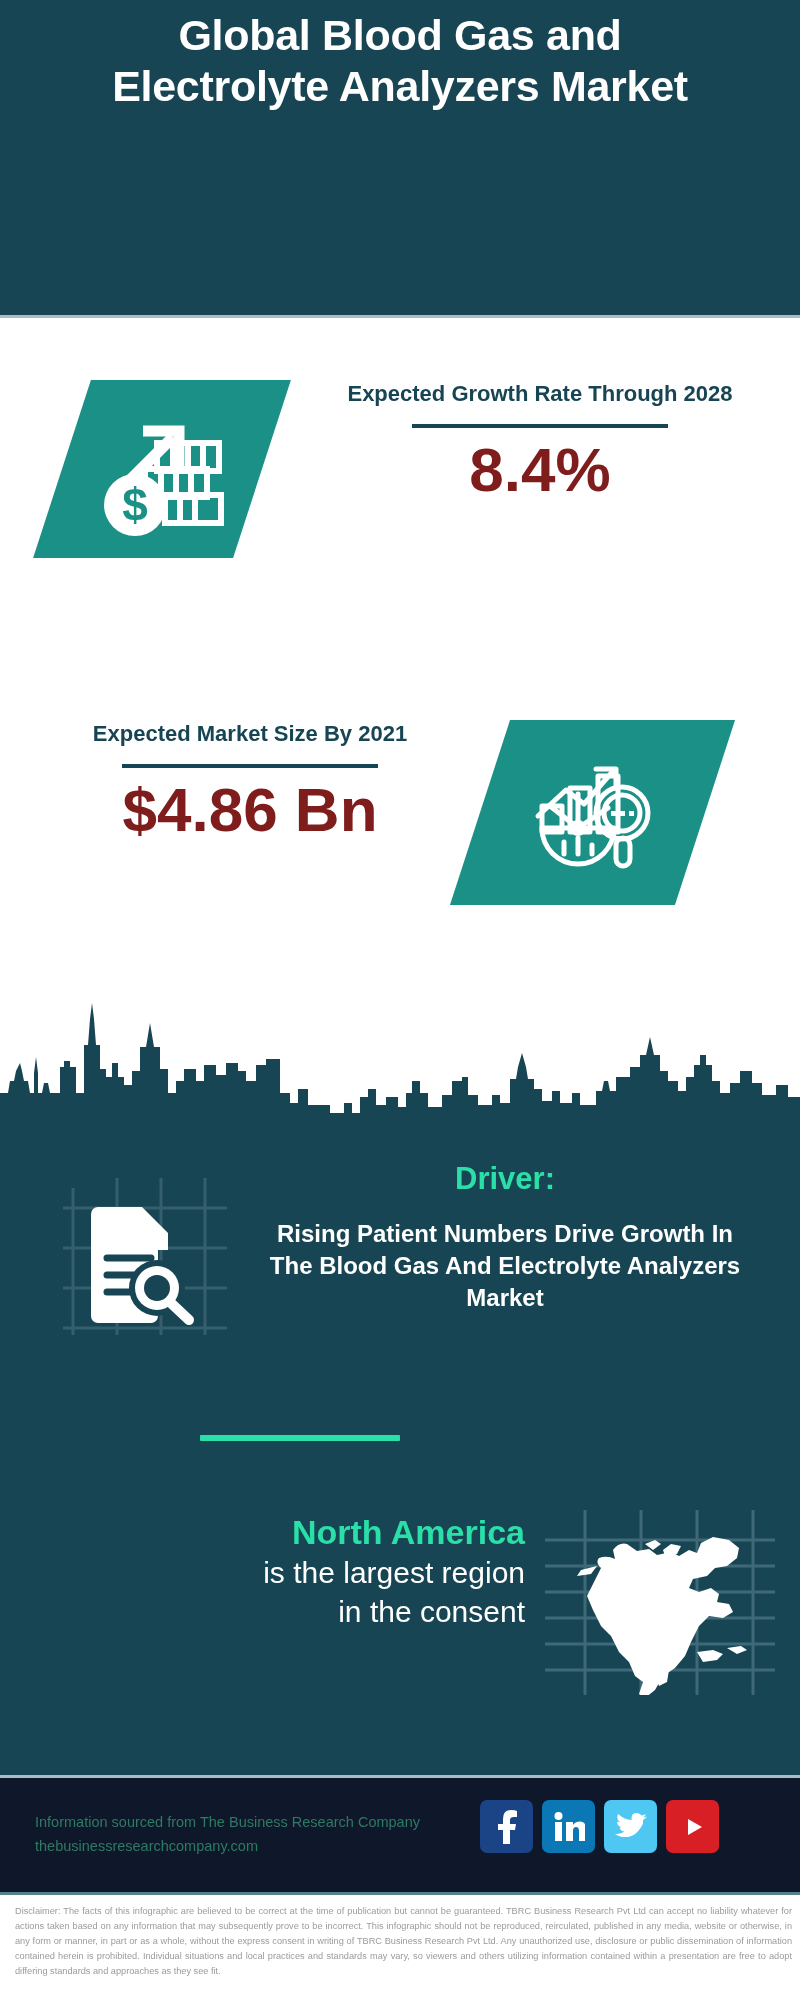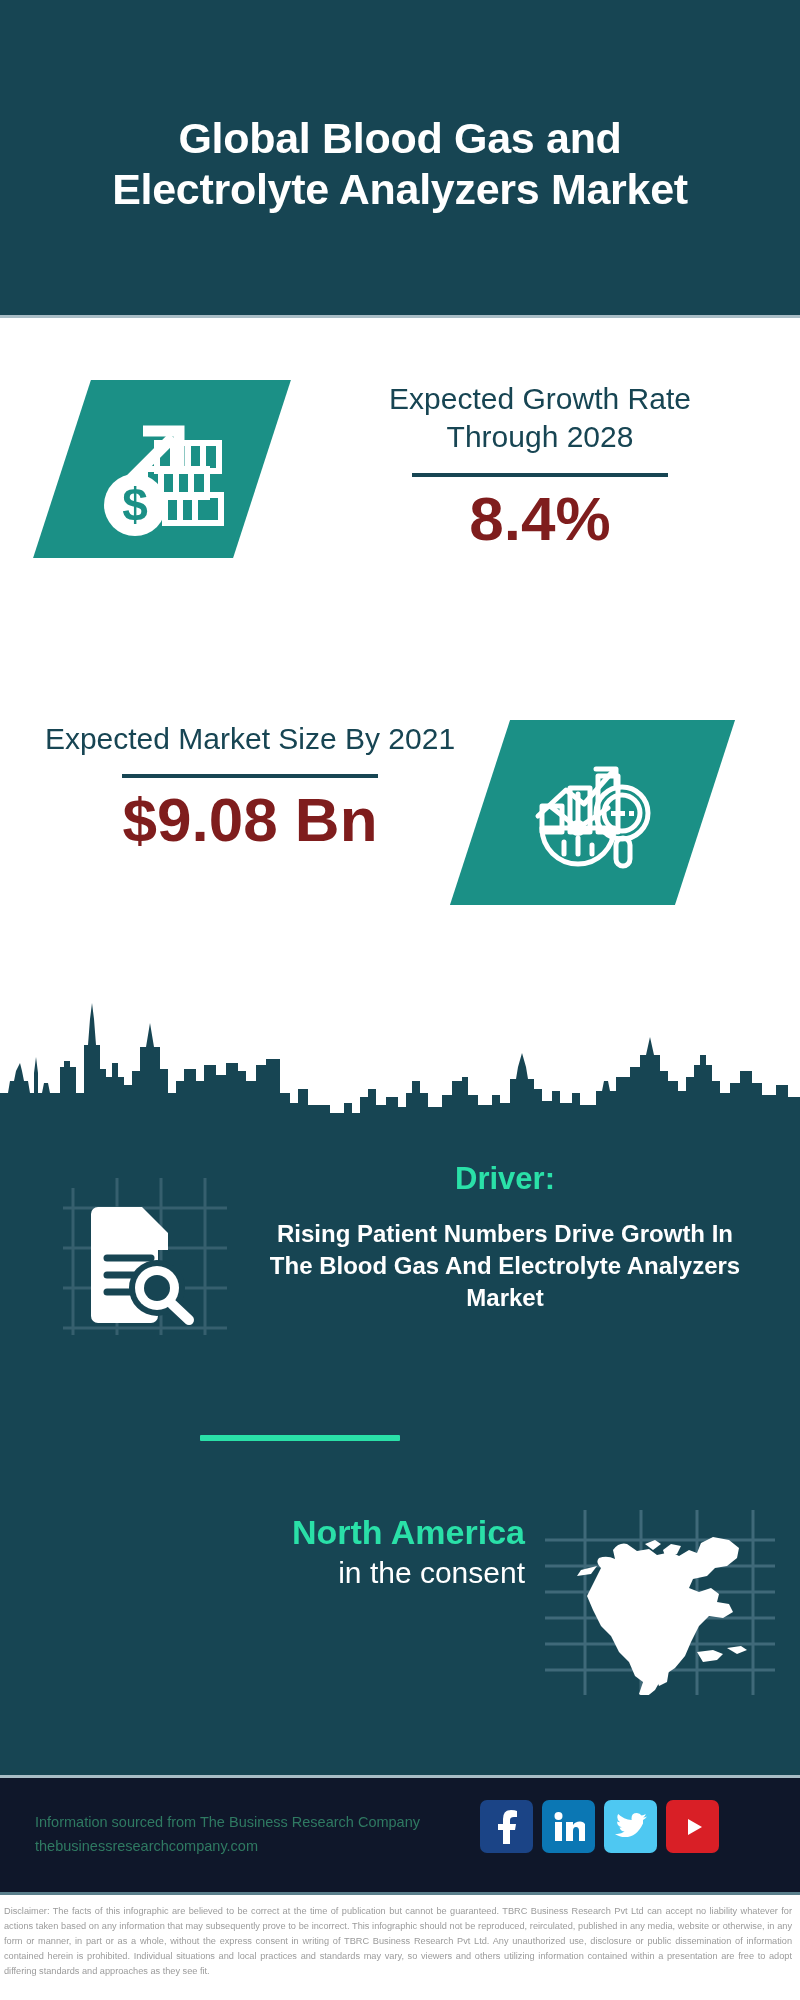--- a/index.html
+++ b/index.html
@@ -10,21 +10,21 @@
     background:#ffffff;
     position:relative;
     overflow:hidden;
   }
   .page { position:relative; width:800px; height:2000px; background:#ffffff; }
 
   
   .header {
     position:absolute; left:0; top:0; width:800px; height:318px;
     background:#174553;
-    display:flex; align-items:center; justify-content:center;
+    display:flex; align-items:flex-start; justify-content:center;
   }
   .header-title {
     color:#ffffff;
     font-size:43px;
     font-weight:bold;
     line-height:1.18;
     text-align:center;
     letter-spacing:-0.3px;
     width:640px;
     padding-top:10px;
@@ -42,21 +42,21 @@
     position:absolute;
     background:#1b9086;
     transform:skewX(-18deg);
   }
   .para-inner { transform:skewX(18deg); width:100%; height:100%;
     display:flex; align-items:center; justify-content:center; }
   .growth-icon-box { left:62px; top:62px; width:200px; height:178px; }
 
   .growth-text { position:absolute; left:330px; top:62px; width:420px; }
   .stat-label {
-    color:#174553; font-size:30px; font-weight:normal; line-height:1.28;
+    color:#174553; font-size:22px; font-weight:bold; line-height:1.28;
     text-align:center;
   }
   .stat-rule {
     height:4px; background:#174553; width:256px; margin:16px auto 8px auto;
   }
   .stat-value {
     color:#7f1d1d; font-size:62px; font-weight:bold; text-align:center;
     line-height:1.1;
   }
 
@@ -124,21 +124,21 @@
     display:flex; align-items:center; justify-content:center;
   }
   .s-fb { background:#1b4486; }
   .s-li { background:#0b77b4; }
   .s-tw { background:#4ec8f2; }
   .s-yt { background:#d91f26; }
 
   
   .disclaimer {
     position:absolute; left:0; top:1898px; width:800px; height:102px;
-    background:#ffffff; padding:6px 8px 0 4px;
+    background:#ffffff; padding:6px 8px 0 15px;
   }
   .disclaimer p {
     color:#9b9b9b; font-size:9.2px; line-height:1.62; text-align:justify;
     font-family:"Liberation Sans", sans-serif;
   }
 </style>
 </head>
 <body>
 
 <div class="page">
@@ -182,21 +182,21 @@
       <div class="stat-rule"></div>
       <div class="stat-value">8.4%</div>
     </div>
   </div>
 
   <div class="size-block">
 
     <div class="size-text">
       <div class="stat-label">Expected Market Size By 2021</div>
       <div class="stat-rule"></div>
-      <div class="stat-value">$9.08 Bn</div>
+      <div class="stat-value">$4.86 Bn</div>
     </div>
 
     <div class="para-badge size-icon-box">
       <div class="para-inner">
         <svg width="130" height="125" viewBox="0 0 130 125">
           <g stroke="#ffffff" stroke-width="5" fill="none" stroke-linecap="round" stroke-linejoin="round">
 
             <path d="M10 66 L38 40 L56 54 L86 20"></path>
             <path d="M68 19 L88 19 L88 38"></path>
 
@@ -272,20 +272,21 @@
       <div class="driver-heading">Driver:</div>
       <div class="driver-body">Rising Patient Numbers Drive Growth In The Blood Gas And Electrolyte Analyzers Market</div>
     </div>
   </div>
 
   <div class="mid-divider"></div>
 
   <div class="region-wrap">
     <div class="region-text">
       <div class="region-name">North America</div>
+      <div class="region-sub">is the largest region</div>
       <div class="region-sub">in the consent</div>
     </div>
     <div class="region-map-box">
       <svg width="230" height="185" viewBox="0 0 230 185">
         <g stroke="#4a7383" stroke-width="3" opacity="0.8">
           <line x1="40" y1="0" x2="40" y2="185"></line>
           <line x1="96" y1="0" x2="96" y2="185"></line>
           <line x1="152" y1="0" x2="152" y2="185"></line>
           <line x1="208" y1="0" x2="208" y2="185"></line>
           <line x1="0" y1="30" x2="230" y2="30"></line>

